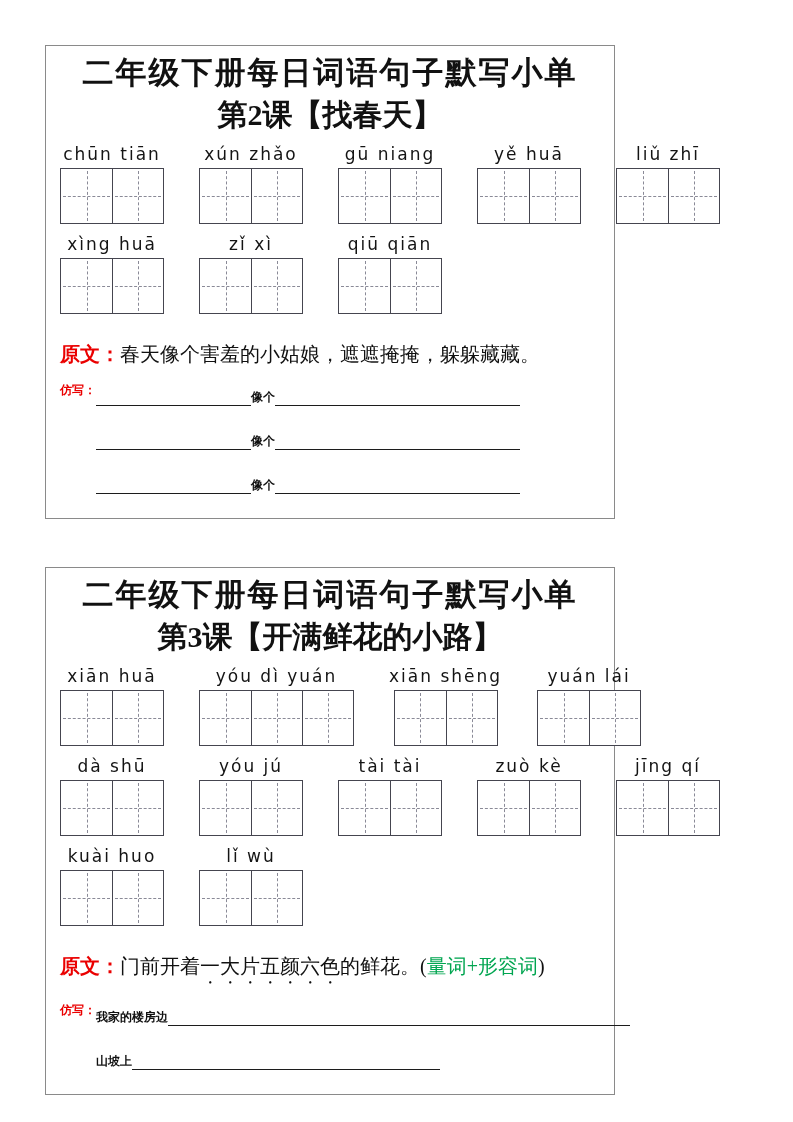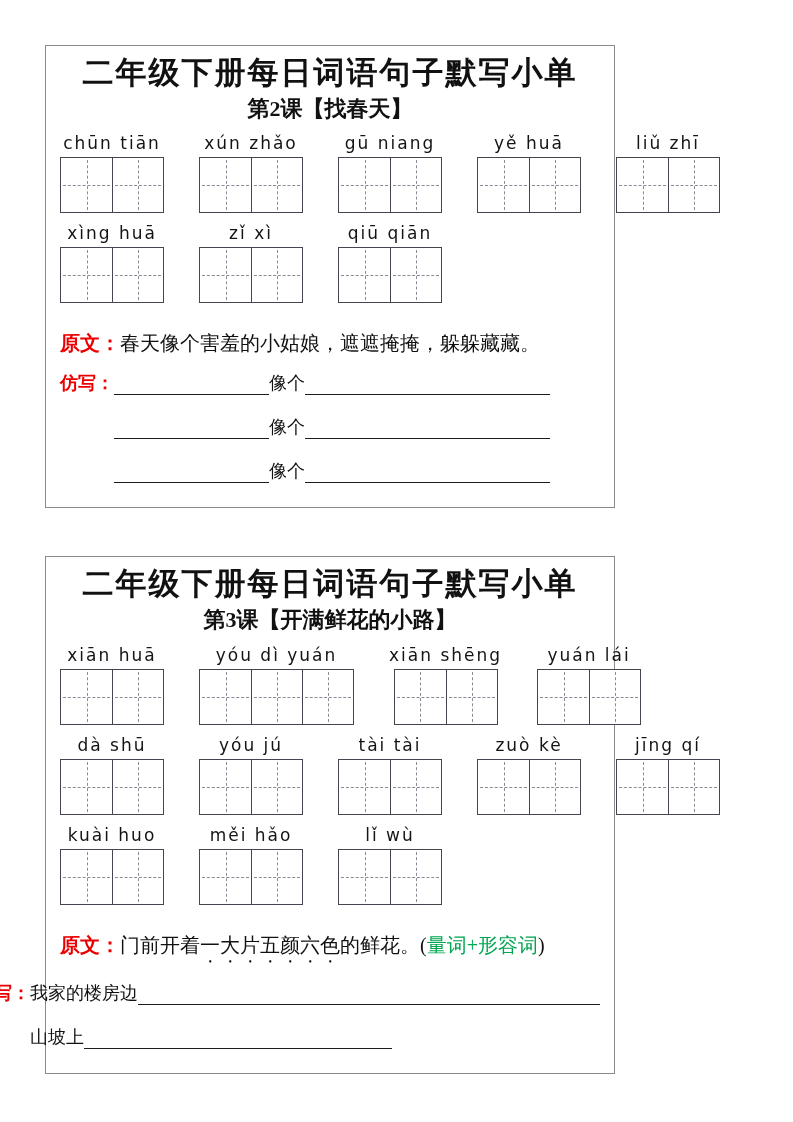--- a/index.html
+++ b/index.html
@@ -15,21 +15,21 @@
     border:1px solid #8a8a8a;
     background:#fff;
     padding:8px 14px 20px 14px;
   }
   .card + .card { margin-top:48px; }
   .card-title {
     font-size:31px; font-weight:bold; text-align:center;
     letter-spacing:2px; line-height:1.25;
   }
   .card-subtitle {
-    font-size:22px; font-weight:bold; text-align:center;
+    font-size:30px; font-weight:bold; text-align:center;
     margin-top:2px; line-height:1.3;
   }
   .word-rows { margin-top:10px; }
   .word-row { display:flex; gap:35px; margin-bottom:10px; align-items:center; }
   .word-group { display:flex; flex-direction:column; align-items:center; }
   .pinyin {
     font-family:"DejaVu Sans","Liberation Sans",sans-serif;
     font-size:17px; letter-spacing:2px; white-space:nowrap;
     margin-bottom:4px; color:#141414; text-align:center;
   }
@@ -44,23 +44,23 @@
     content:""; position:absolute; top:2px; bottom:2px; left:50%;
     border-left:1px dashed #8a8a97;
   }
   .original-row { margin-top:26px; font-size:20px; line-height:1.4; }
   .label-red { color:var(--label-red,#ea0000); font-weight:bold; }
   .note-green { color:var(--note-green,#00a550); }
   .emph {
     -webkit-text-emphasis:dot; -webkit-text-emphasis-position:under;
     text-emphasis:dot; text-emphasis-position:under left;
   }
-  .imitation { display:flex; margin-top:14px; font-size:18px;justify-content:flex-end; }
+  .imitation { display:flex; margin-top:14px; font-size:12px; }
   .imitation-label { flex:0 0 auto; }
-  .imitation-lines { flex:1 1 auto; }
+  .imitation-lines { flex:1 1 auto;font-weight:bold; }
   .imitation-line { margin-bottom:16px; min-height:28px; white-space:nowrap; }
   .imitation-line:last-child { margin-bottom:0; }
   .blank {
     display:inline-block; border-bottom:1px solid #1c1c1c;
     height:24px; vertical-align:bottom;
   }
   
   .c1 .blank-pre  { width:155px; }
   .c1 .blank-post { width:245px; }
   
@@ -224,27 +224,20 @@
         </div>
         <div class="word-row">
           <div class="word-group">
             <div class="pinyin">kuài huo</div>
             <div class="grid">
               <div class="cell"></div>
               <div class="cell"></div>
             </div>
           </div>
           <div class="word-group">
-            <div class="pinyin">měi hǎo</div>
-            <div class="grid">
-              <div class="cell"></div>
-              <div class="cell"></div>
-            </div>
-          </div>
-          <div class="word-group">
             <div class="pinyin">lǐ wù</div>
             <div class="grid">
               <div class="cell"></div>
               <div class="cell"></div>
             </div>
           </div>
         </div>
       </div>
     <div class="original-row">
       <span class="label-red">原文：</span><span class="original-parts"><span>门前开着</span><span class="emph">一大片</span><span class="emph">五颜六色</span><span>的鲜花。</span><span>(</span><span class="note-green">量词+形容词</span><span>)</span></span>

